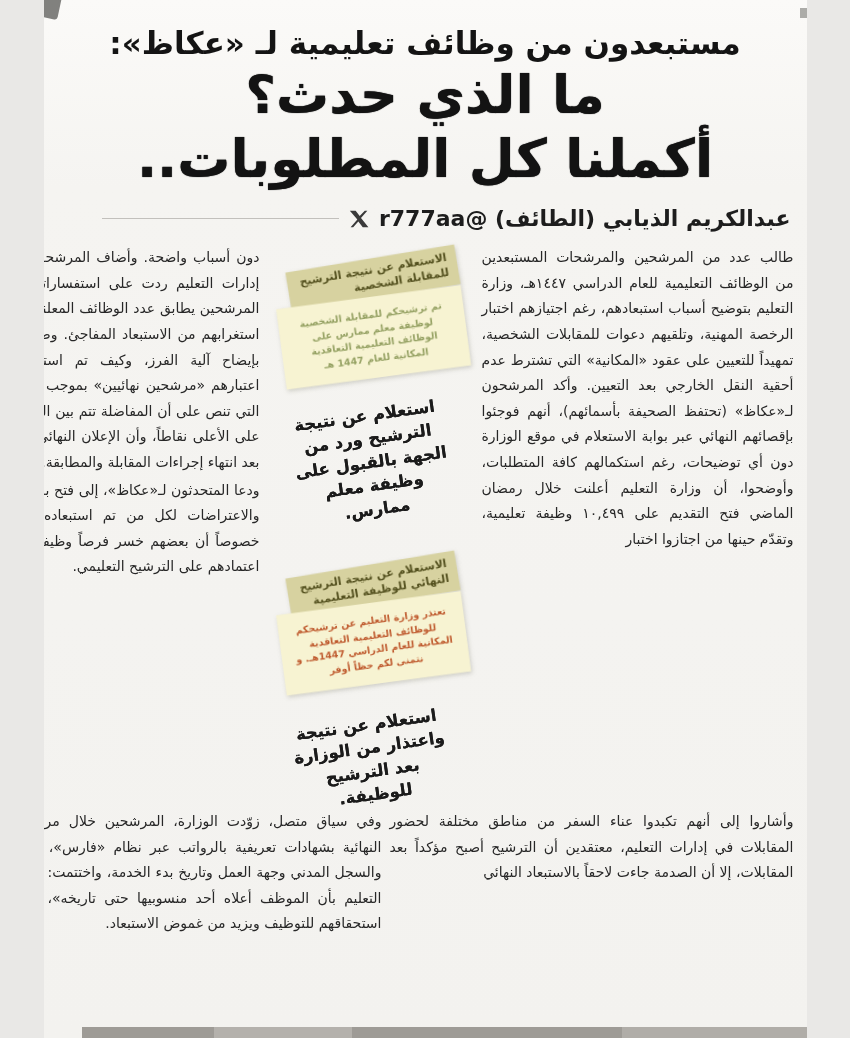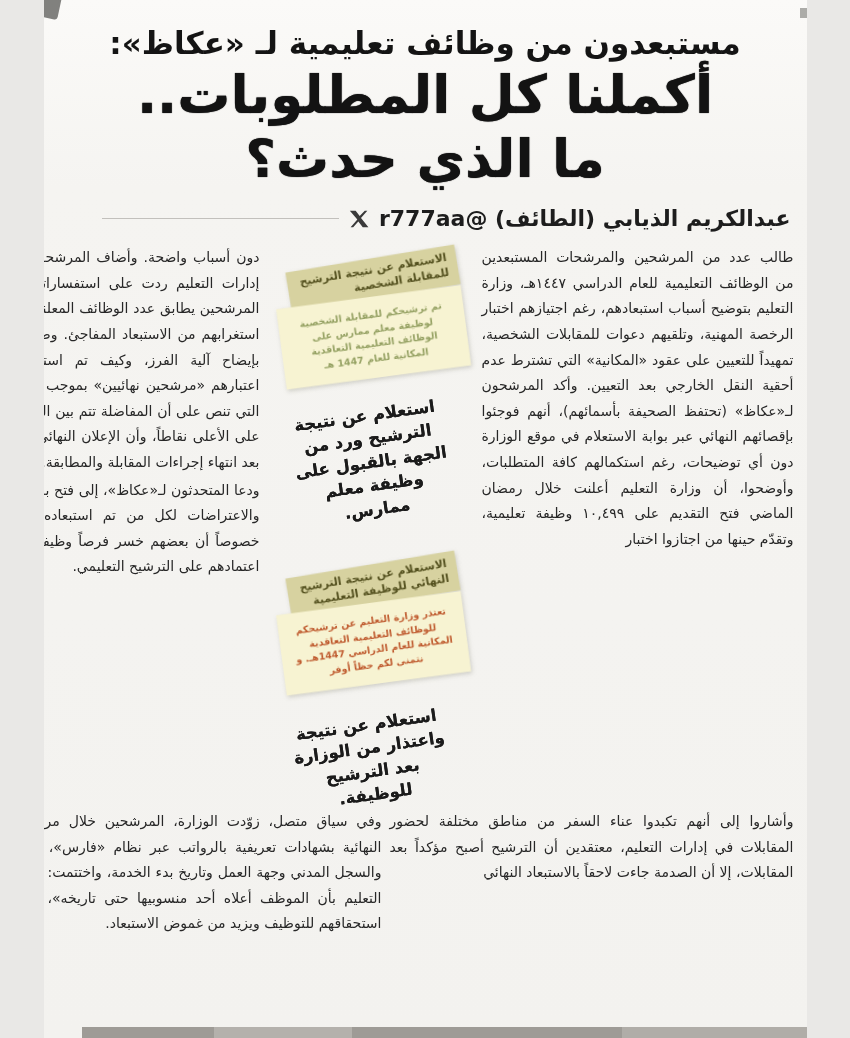--- a/index.html
+++ b/index.html
@@ -51,22 +51,22 @@
 </style>
 </head>
 <body>
 
 <div class="page">
   <div class="smudge-tl"></div>
   <div class="smudge-tr"></div>
 
   <div class="headline">
     <div class="kicker">مستبعدون من وظائف تعليمية لـ «عكاظ»:</div>
+    <div class="title">ما الذي حدث؟</div>
     <div class="title">أكملنا كل المطلوبات..</div>
-    <div class="title">ما الذي حدث؟</div>
   </div>
 
   <div class="byline-row">
     <span class="byline-text">عبدالكريم الذيابي (الطائف) @r777aa</span>
     <span class="x-icon">
       <svg viewBox="0 0 24 24">
           <path d="M18.9 2H22l-7.6 8.7L23.3 22h-6.8l-5.3-6.9L5 22H1.9l8.1-9.3L1 2h7l4.8 6.3L18.9 2z"></path>
         </svg>
     </span>
     <span class="byline-rule"></span>

